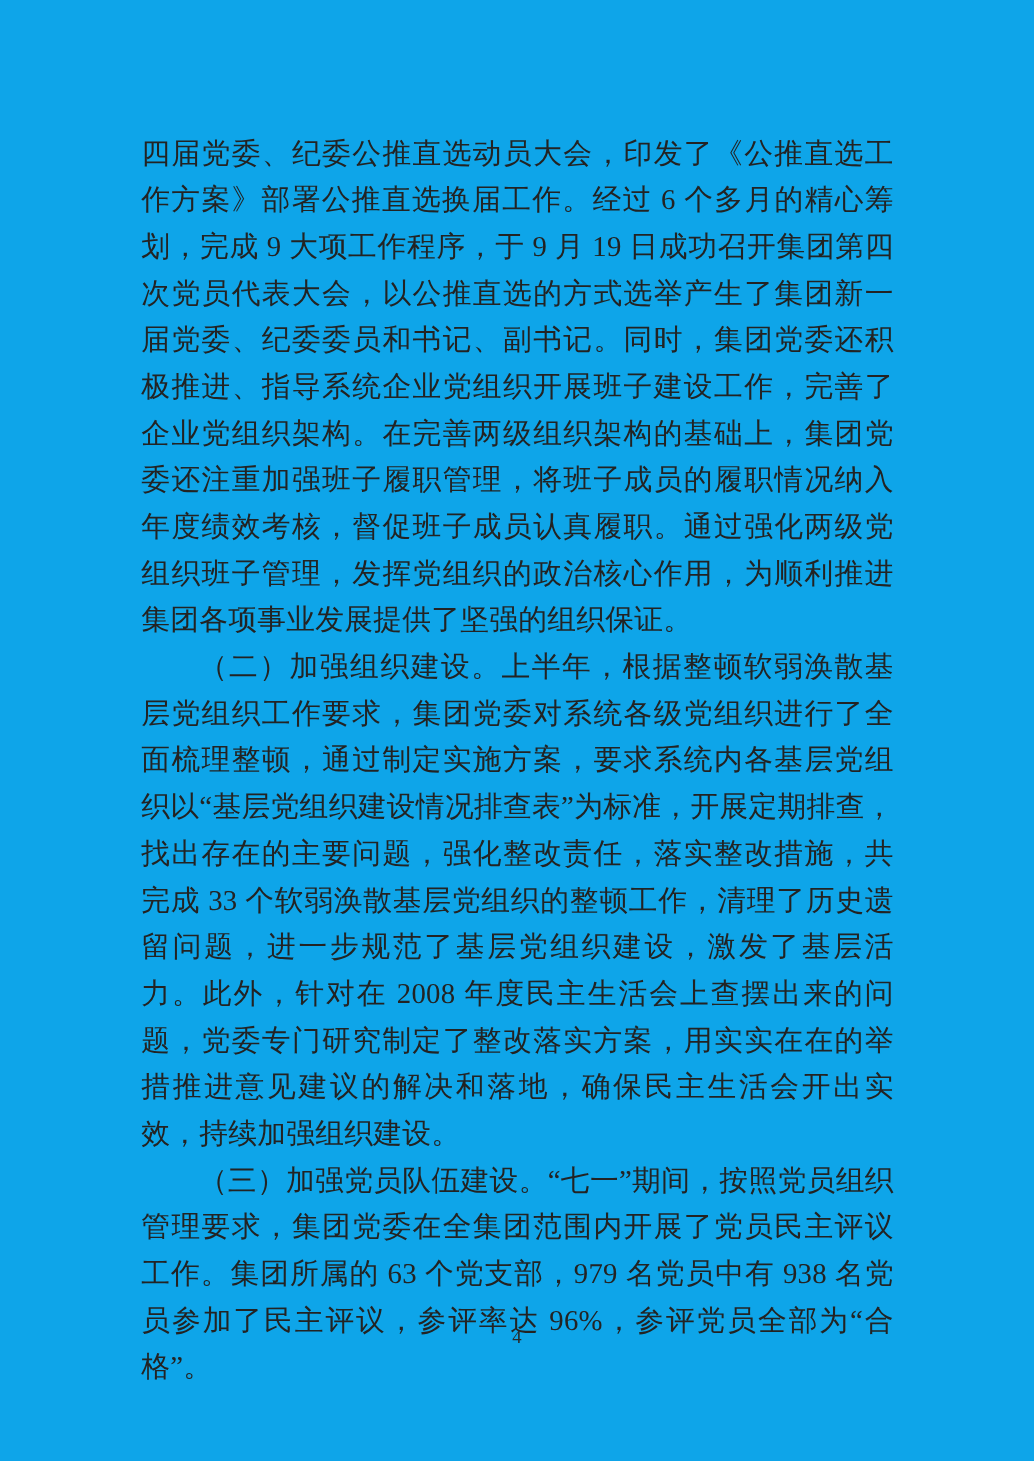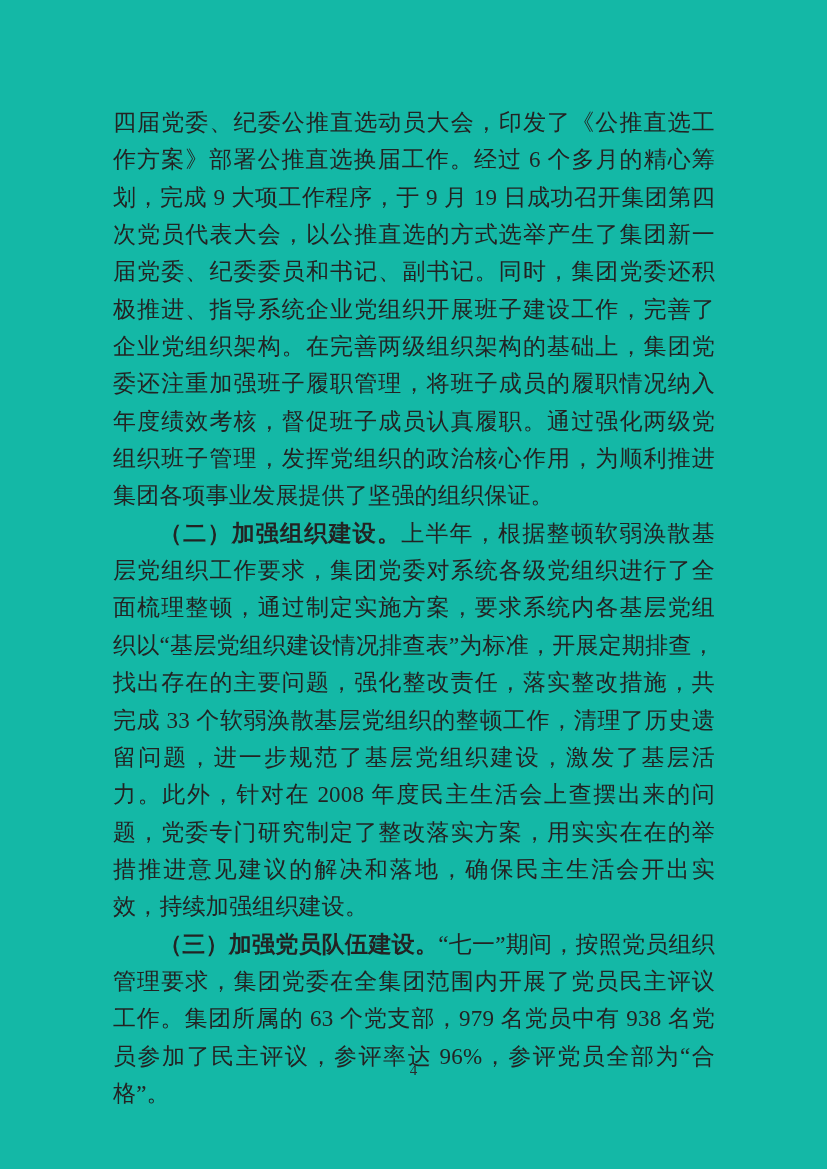--- a/index.html
+++ b/index.html
@@ -4,21 +4,21 @@
 <style>
   html, body {
     margin: 0;
     padding: 0;
     background: #ffffff;
   }
   .page {
     position: relative;
     width: 827px;
     height: 1169px;
-    background: #14b8a6;
+    background: #0ea5e9;
     font-family: "Liberation Serif", "DejaVu Serif", serif;
     color: #232323;
     overflow: hidden;
   }
   .content {
     position: absolute;
     left: 113px;
     top: 104px;
     width: 602px;
     font-size: 23px;
@@ -29,21 +29,21 @@
   }
   .para {
     margin: 0;
     padding: 0;
     text-indent: 2em;
   }
   .para.continuation {
     text-indent: 0;
   }
   .para-lead {
-    font-weight: 700;
+    font-weight: 400;
   }
   .page-number {
     position: absolute;
     left: 0;
     right: 0;
     top: 1062px;
     text-align: center;
     font-size: 15px;
     color: #2a2a2a;
   }

